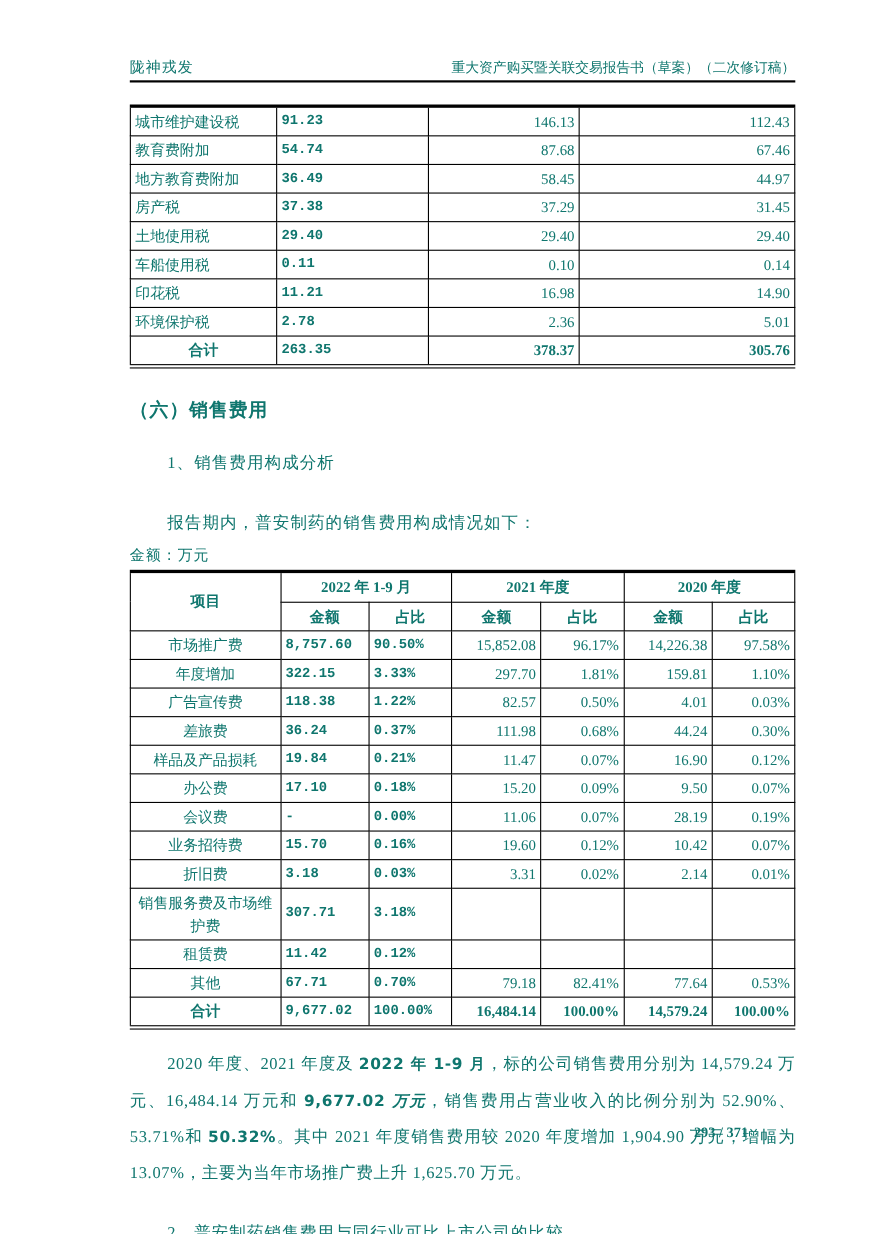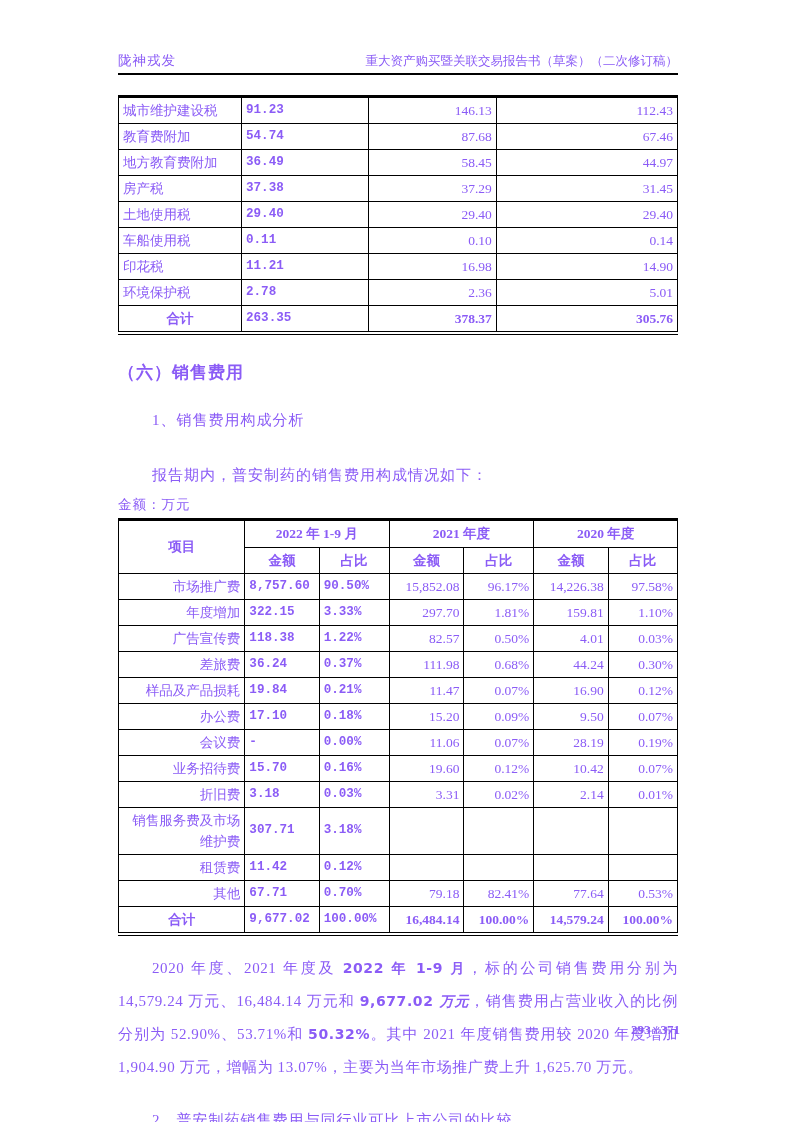--- a/index.html
+++ b/index.html
@@ -1,19 +1,19 @@
 <!DOCTYPE html>
 <html lang="zh"><head>
 <meta charset="utf-8">
 <style>
   html,body{margin:0;padding:0;background:#888;}
   .page{
-    width:793px;height:1122px;background:#ffffff;color:#8b5cf6;
+    width:793px;height:1122px;background:#ffffff;color:#0f766e;
     position:relative;box-sizing:border-box;
-    padding:52px 115px 0 118px;
+    padding:52px 70px 0 118px;
     font-family:"Liberation Serif","DejaVu Serif",serif;
     font-size:15px;overflow:hidden;
   }
   
   .doc-header{
     display:flex;justify-content:space-between;align-items:flex-end;
     border-bottom:2px solid #000;padding-bottom:3px;
   }
   .doc-header .hl{font-size:13.5px;letter-spacing:1px;}
   .doc-header .hr{font-size:12.5px;}
@@ -21,21 +21,21 @@
   .tblwrap{border-top:3px solid #000;border-bottom:4px double #000;margin-top:20px;}
   .tblwrap table{width:100%;border-collapse:collapse;table-layout:fixed;font-size:13.5px;}
   .tblwrap td,.tblwrap th{border:1px solid #000;padding:2px 4px;line-height:21px;box-sizing:border-box;}
   .tblwrap tr:first-child>th,.tblwrap tr:first-child>td{border-top:0;}
   .tblwrap tbody:last-child tr:last-child>td{border-bottom:0;}
   .t1 td{height:25px;}
   .t2 td{height:23px;}
   .t2 th{font-weight:700;height:26px;text-align:center;font-size:13.5px;}
   
   .cl{text-align:left;padding-left:5px;margin-top:16px;}
-  .cc{text-align:right;}
+  .cc{text-align:center;}
   .ccb{text-align:center;font-weight:700;}
   .nb{font-family:Liberation Mono, monospace;font-weight:700;
       font-size:12.6px;padding-right:4px;}
   .ns{text-align:right;padding-right:9px;}
   .nsb{text-align:right;padding-right:9px;font-weight:700;}
   
   .sec-heading{font-weight:700;font-size:17px;margin-top:26px;
       font-family:"DejaVu Sans","Liberation Sans",sans-serif;letter-spacing:1px;}
   .list-item{margin-top:27px;padding-left:34px;letter-spacing:1px;}
   .intro{margin-top:36px;padding-left:34px;letter-spacing:1px;}

